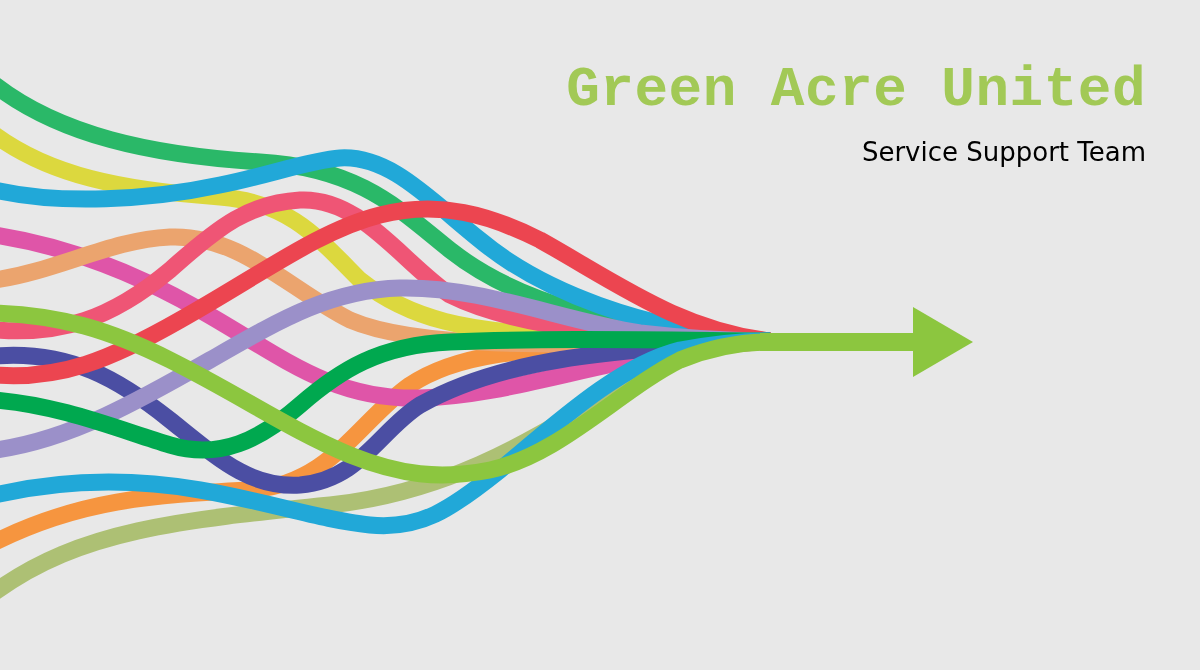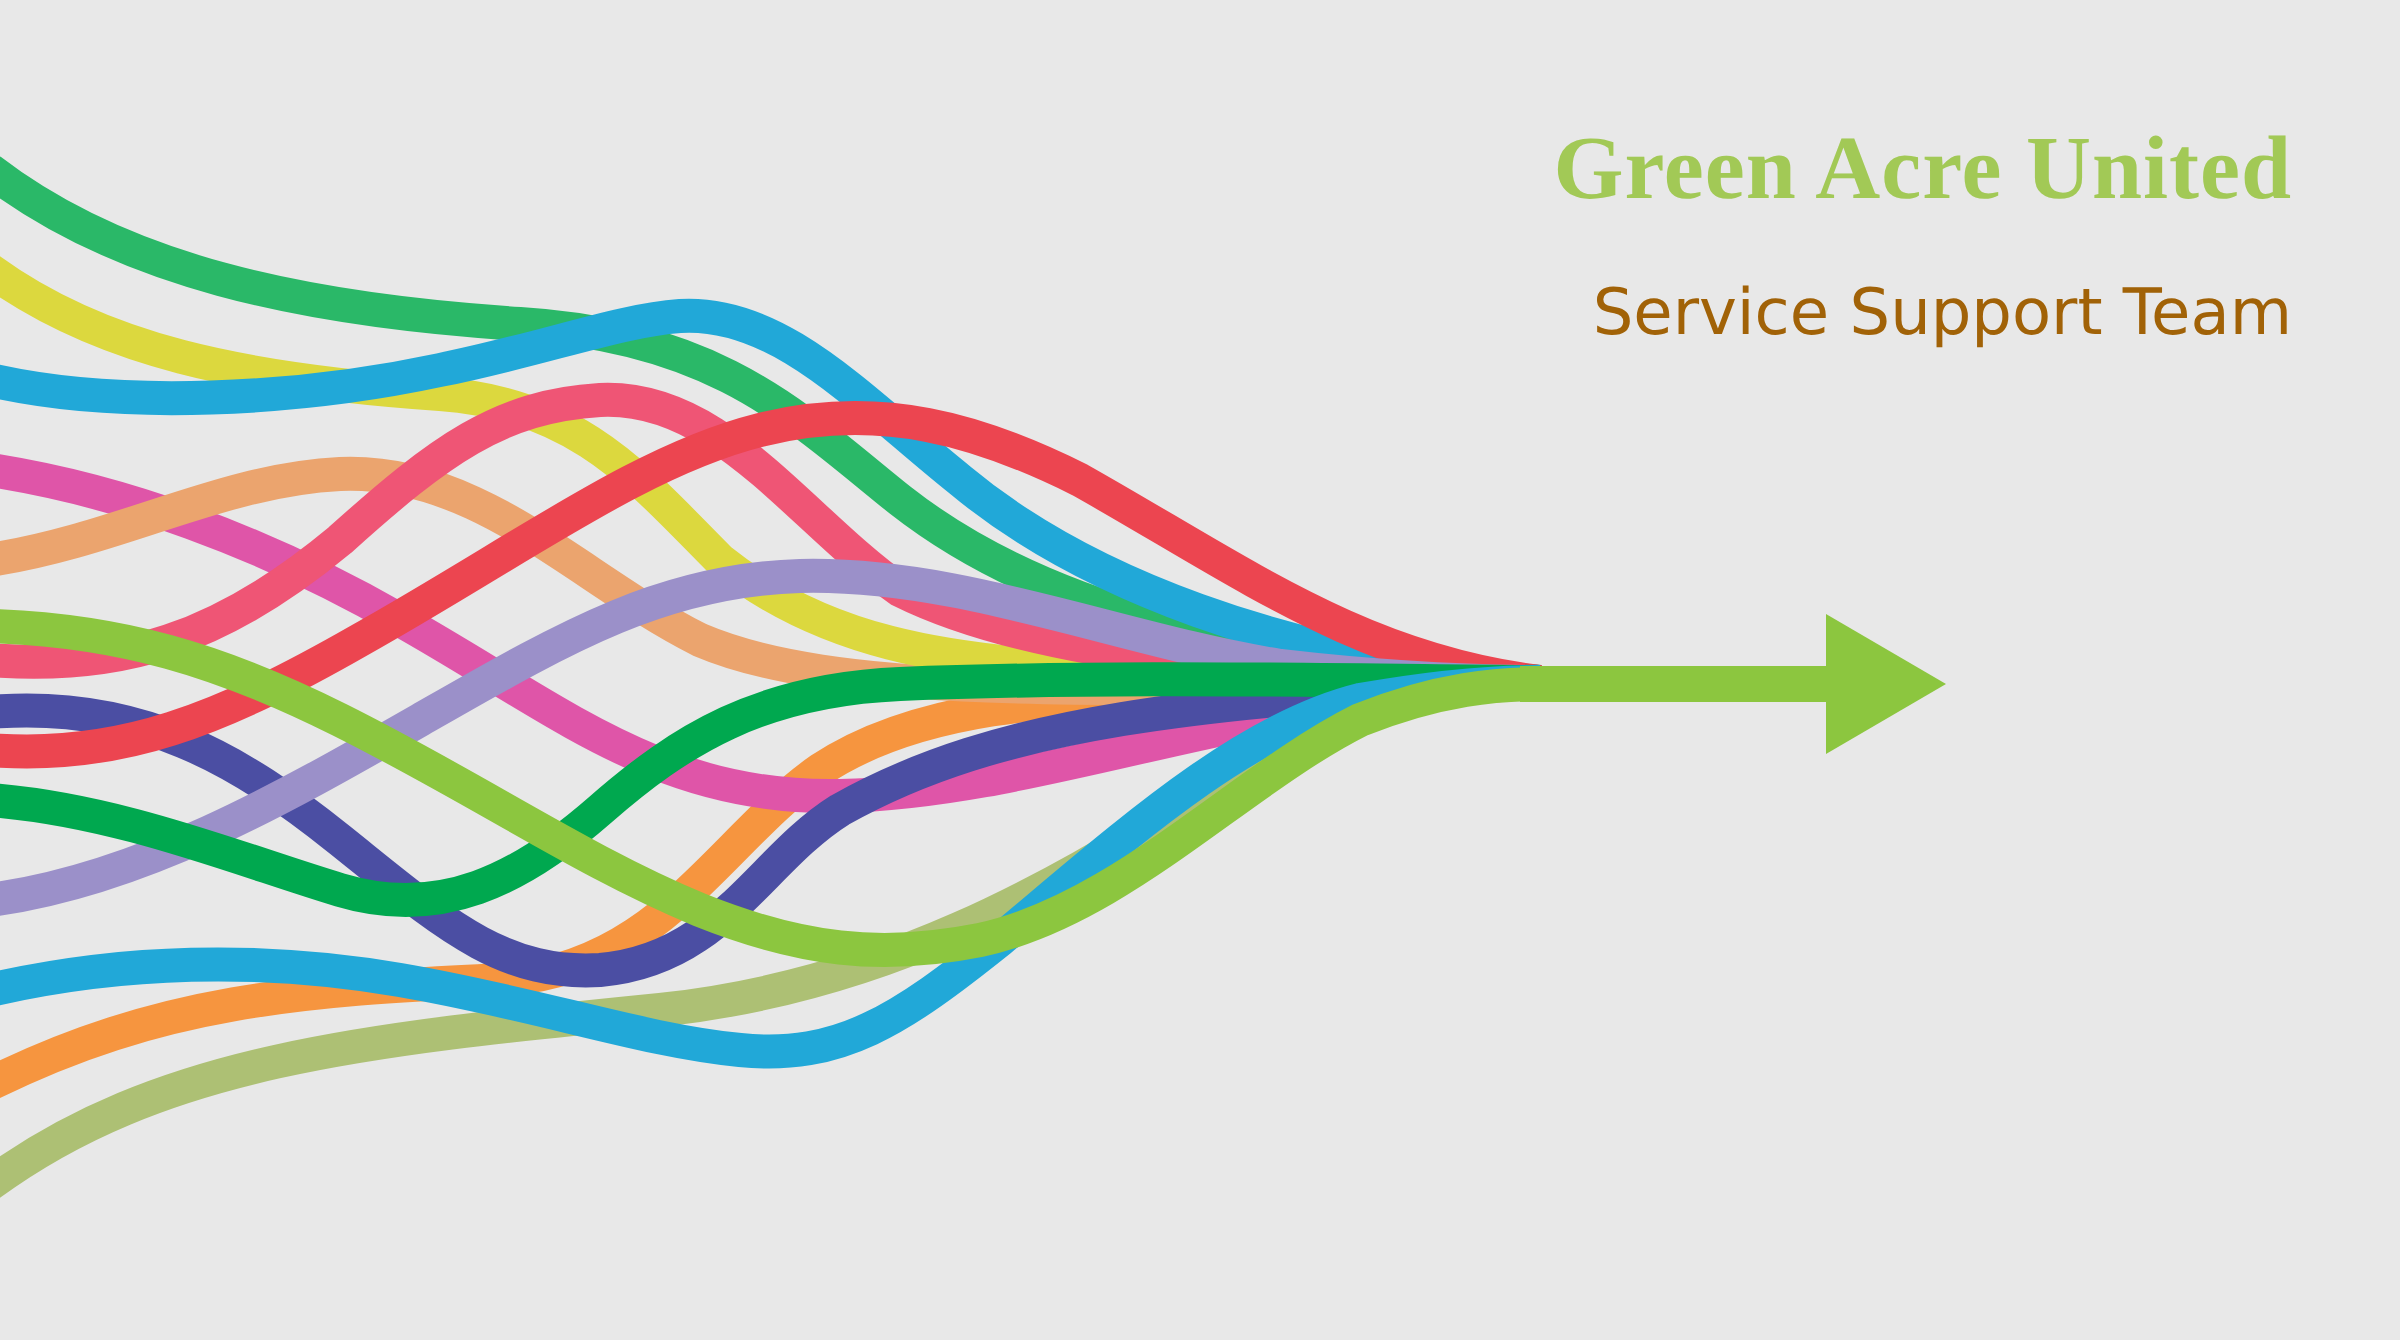--- a/index.html
+++ b/index.html
@@ -6,28 +6,28 @@
   body {
     width: 1200px; height: 670px; overflow: hidden;
     background: #e8e8e8;
     font-family: "DejaVu Sans", sans-serif;
     position: relative;
   }
   .art { position: absolute; left: 0; top: 0; width: 1200px; height: 670px; }
   .art path.strand { fill: none; stroke-width: 17; stroke-linecap: butt; }
   .title {
     position: absolute; right: 54px; top: 58px;
-    font-family: Liberation Serif, serif;
-    font-weight: bold; font-size: 45px; letter-spacing: 0.5px;
+    font-family: Liberation Mono, monospace;
+    font-weight: bold; font-size: 56px; letter-spacing: 0.5px;
     color: #a2c956; margin: 0; white-space: nowrap;
   }
   .subtitle {
     position: absolute; right: 54px; top: 137px;
     font-family: "DejaVu Sans", sans-serif;
-    font-size: 32px; color: #a16207; margin: 0; white-space: nowrap;
+    font-size: 26px; color: #000000; margin: 0; white-space: nowrap;
     font-weight: normal;
   }
 </style>
 </head>
 <body>
 
 <svg class="art" viewBox="0 0 1200 670" xmlns="http://www.w3.org/2000/svg">
 
   <path class="strand" stroke="#adc074" d="M-5,592 C80,530 180,520 330,505 C470,490 560,420 640,375 C690,350 730,342 770,341"></path>
   <path class="strand" stroke="#f6953f" d="M-5,542 C80,500 150,495 250,490 C330,485 360,420 410,385 C470,345 560,350 640,345 C700,342 740,341 770,341"></path>

